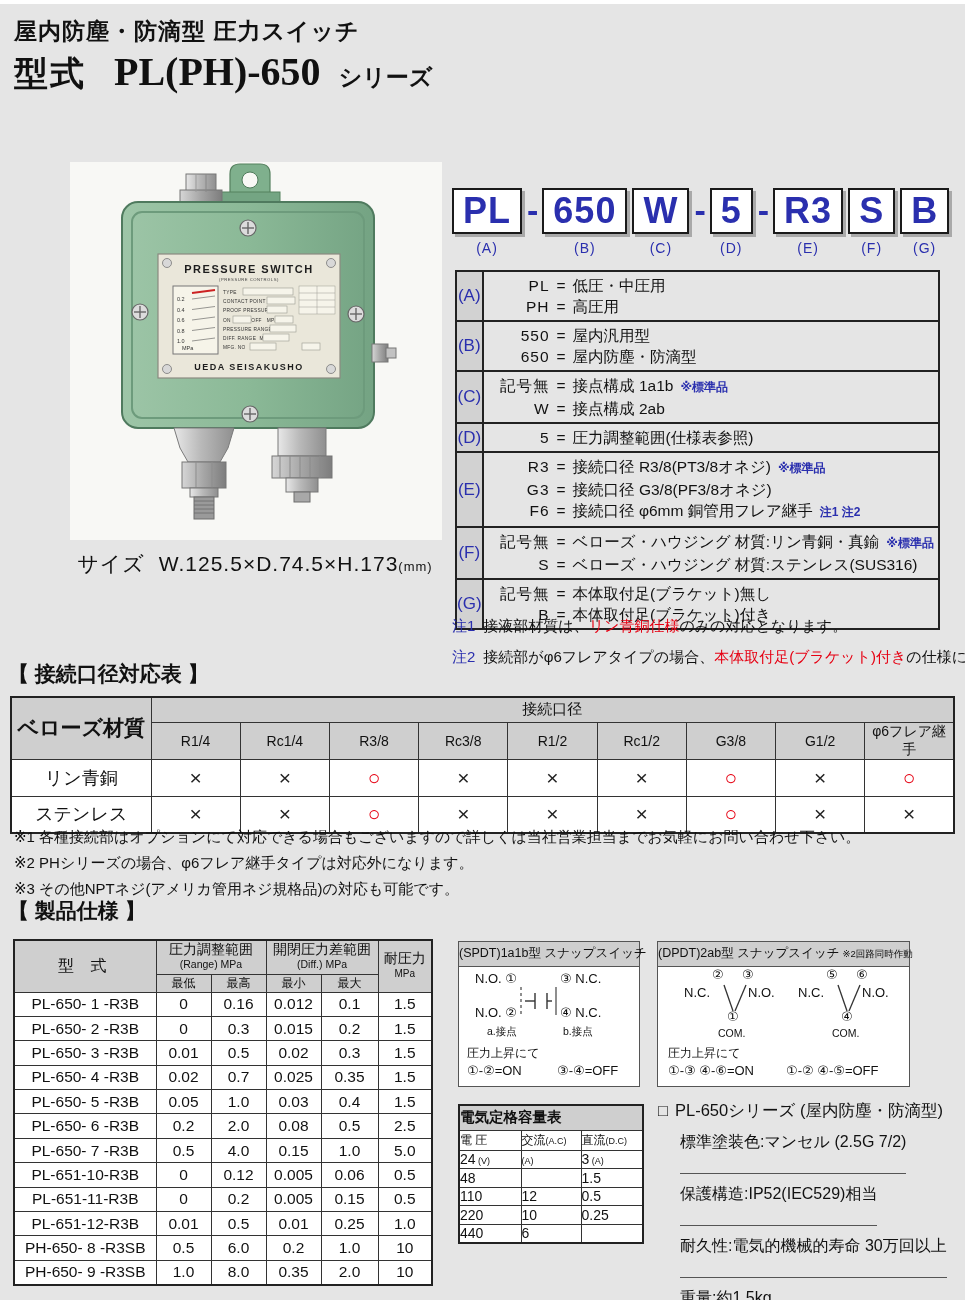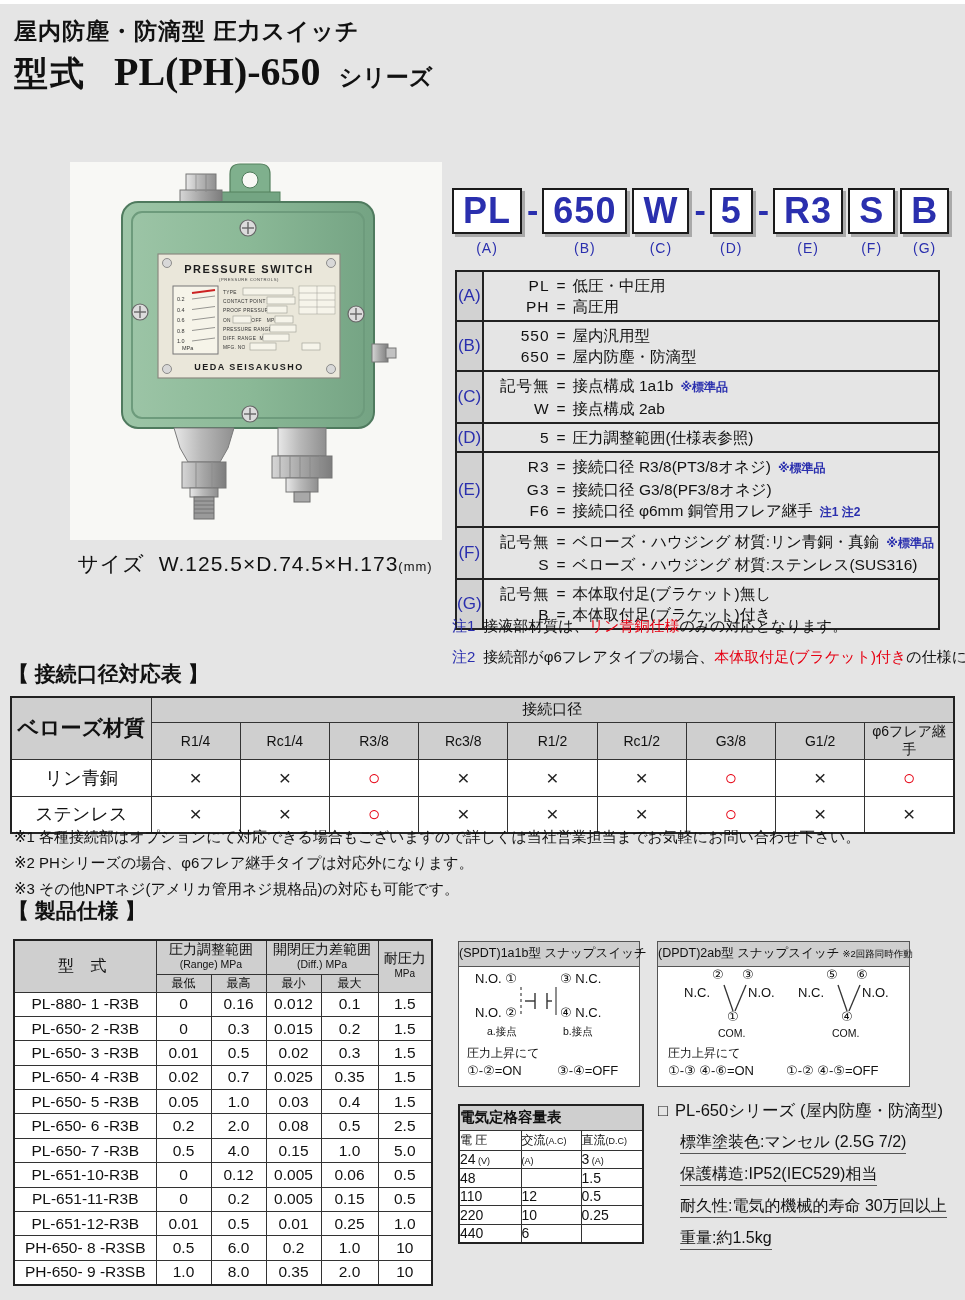--- a/index.html
+++ b/index.html
@@ -92,21 +92,21 @@
   .elec-title { background:#cfcfcf; font-size:14.5px; font-weight:bold; height:25px; }
   .elec-head { font-size:12px; height:20px; background:#fff; font-weight:normal; }
   .elec-head .u { font-size:9px; }
   .elec-row td { font-size:14px; height:18.5px; background:#fff; }
   .elec-unit { font-size:9px; }
 
   
   .series-info { position:absolute; left:658px; top:1096px; width:300px; }
   .si-title { font-size:16.5px; white-space:nowrap; }
   .si-bullet { margin-right:7px; }
-  .si-spec { margin:10px 0 0 22px; font-size:16px; display:table; border-bottom:1.5px solid #555; padding-bottom:0; white-space:nowrap; }
+  .si-spec { margin:10px 0 0 22px; font-size:16px; display:table; border-bottom:1.5px solid #555; padding-bottom:20px; white-space:nowrap; }
 
   
   .ph-plate-title { font-size:11px; font-weight:bold; letter-spacing:1.5px; fill:#1d1d1d; }
   .ph-plate-sub { font-size:4.2px; fill:#444; letter-spacing:.5px; }
   .ph-maker { font-size:9px; font-weight:bold; letter-spacing:1.5px; fill:#1d1d1d; }
   .ph-tick { font-size:5.5px; fill:#333; }
   .ph-unit { font-size:5.5px; fill:#333; }
   .ph-field { font-size:4.8px; fill:#333; letter-spacing:.3px; white-space:pre; }
 </style>
 </head>
@@ -440,21 +440,21 @@
           <th class="sp-group" colspan="2">開閉圧力差範囲<span class="sub">(Diff.) MPa</span></th>
           <th class="sp-proof" rowspan="2">耐圧力<span class="sub">MPa</span></th>
         </tr>
         <tr>
           <th class="sp-sub">最低</th>
           <th class="sp-sub">最高</th>
           <th class="sp-sub">最小</th>
           <th class="sp-sub">最大</th>
         </tr>
         <tr class="sp-row">
-          <td class="sp-model">PL-880- 1 -R3B</td>
+          <td class="sp-model">PL-650- 1 -R3B</td>
           <td>0</td>
           <td>0.16</td>
           <td>0.012</td>
           <td>0.1</td>
           <td>1.5</td>
         </tr>
         <tr class="sp-row">
           <td class="sp-model">PL-650- 2 -R3B</td>
           <td>0</td>
           <td>0.3</td>

